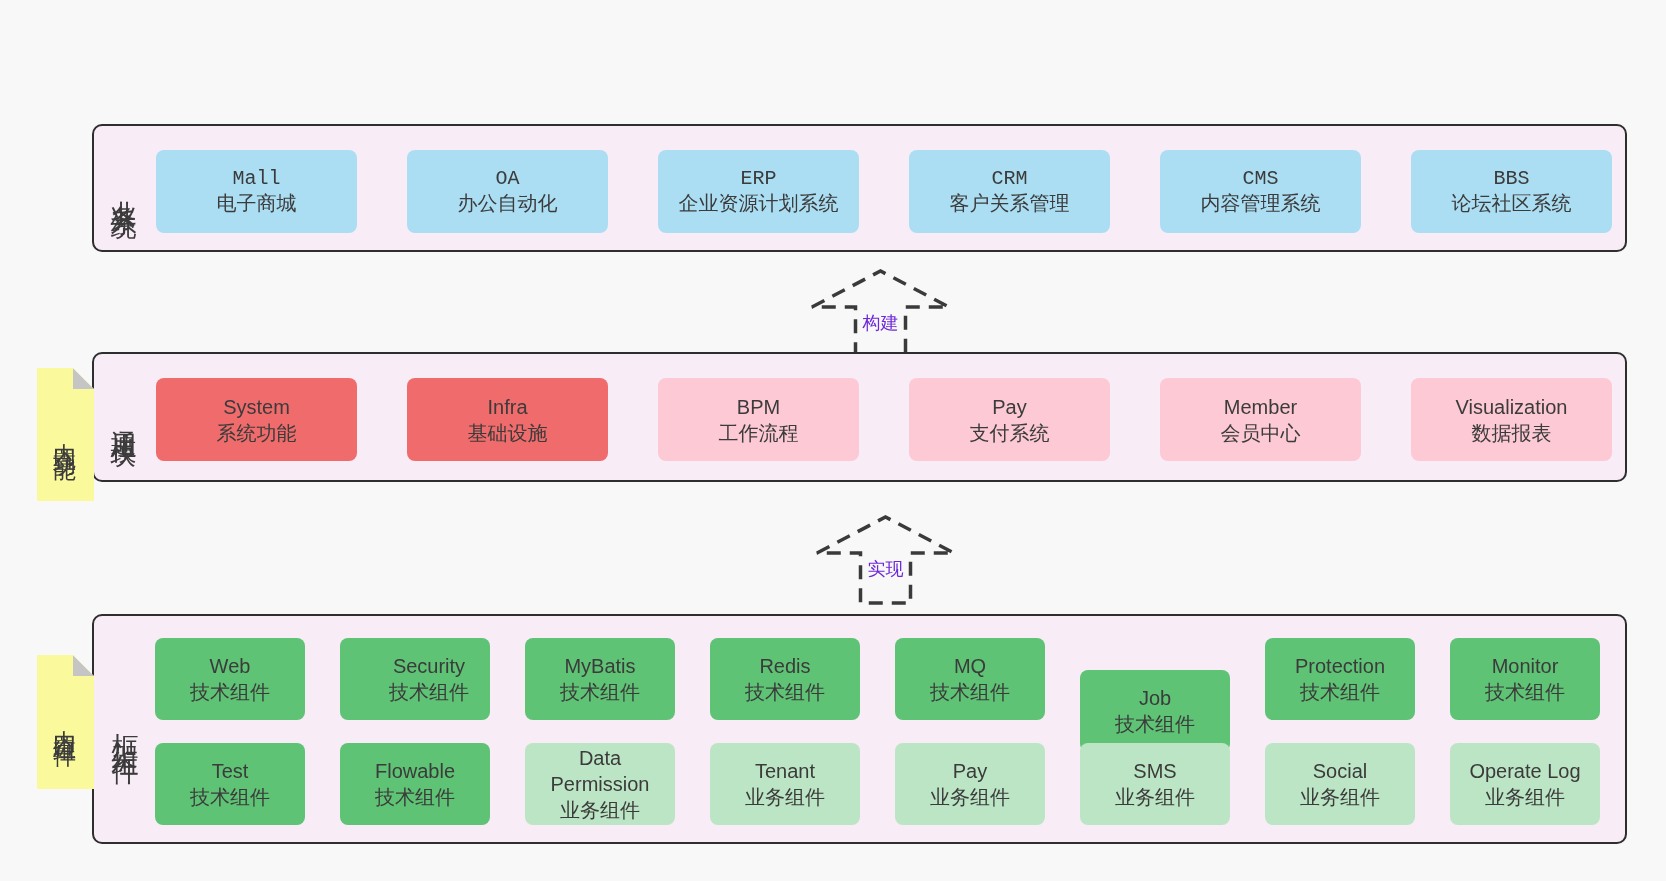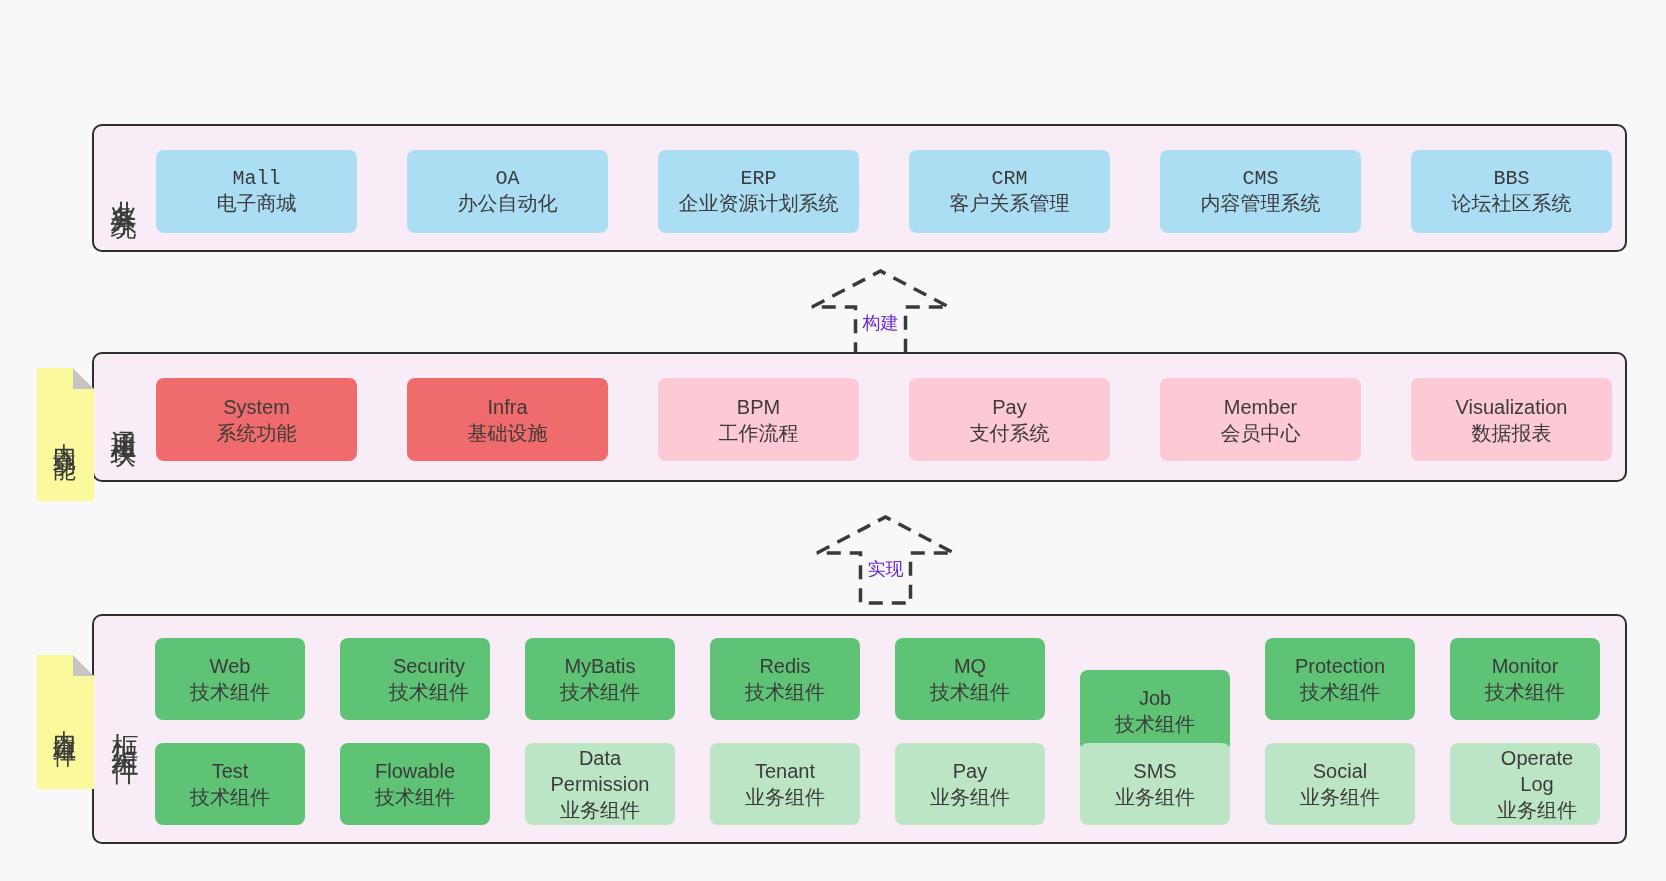--- a/index.html
+++ b/index.html
@@ -195,20 +195,20 @@
         <div class="zh">业务组件</div>
       </div>
       <div class="box" style="background: rgb(188, 229, 197);">
         <div class="en">SMS</div>
         <div class="zh">业务组件</div>
       </div>
       <div class="box" style="background: rgb(188, 229, 197); justify-content: center;">
         <div class="en">Social</div>
         <div class="zh">业务组件</div>
       </div>
-      <div class="box" style="background: rgb(188, 229, 197); padding-left: 32px;">
+      <div class="box" style="background: rgb(188, 229, 197);">
         <div class="en">Operate Log</div>
         <div class="zh">业务组件</div>
       </div>
     </div>
   </div>
 
 </div>
 
 </body></html>

